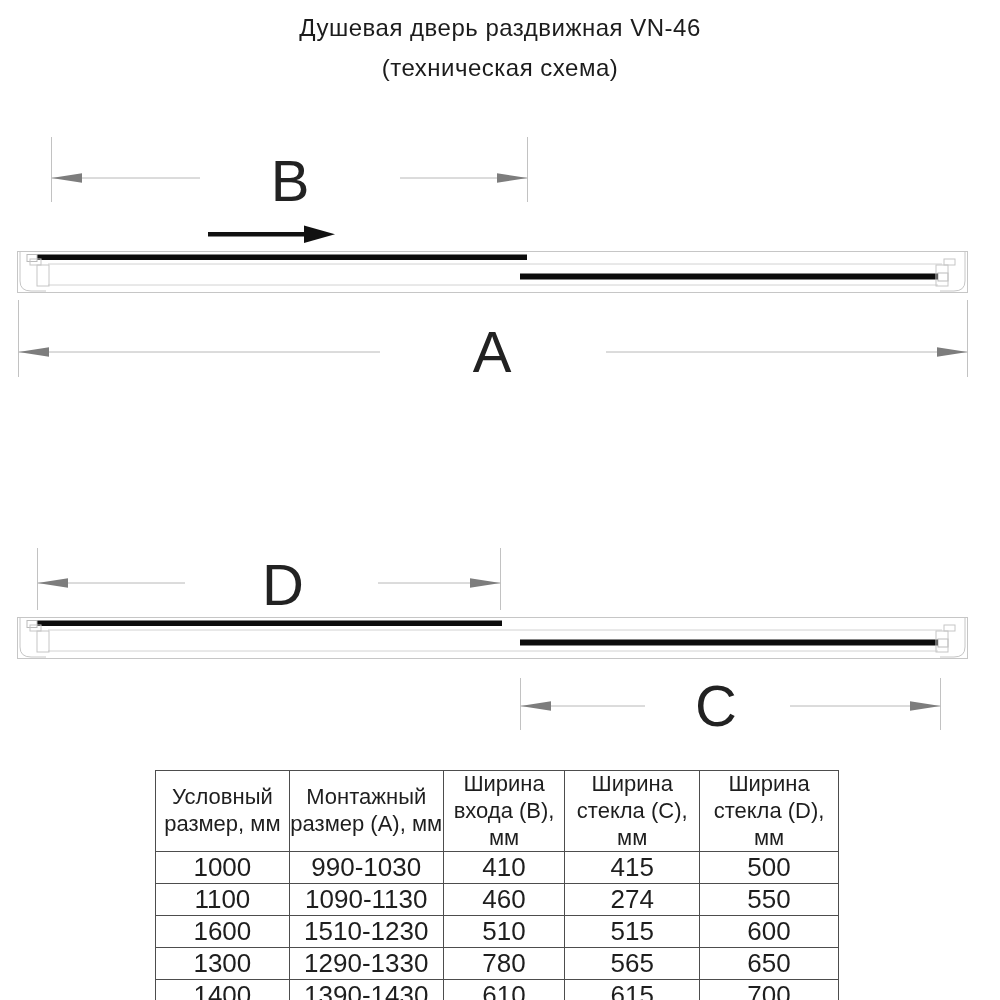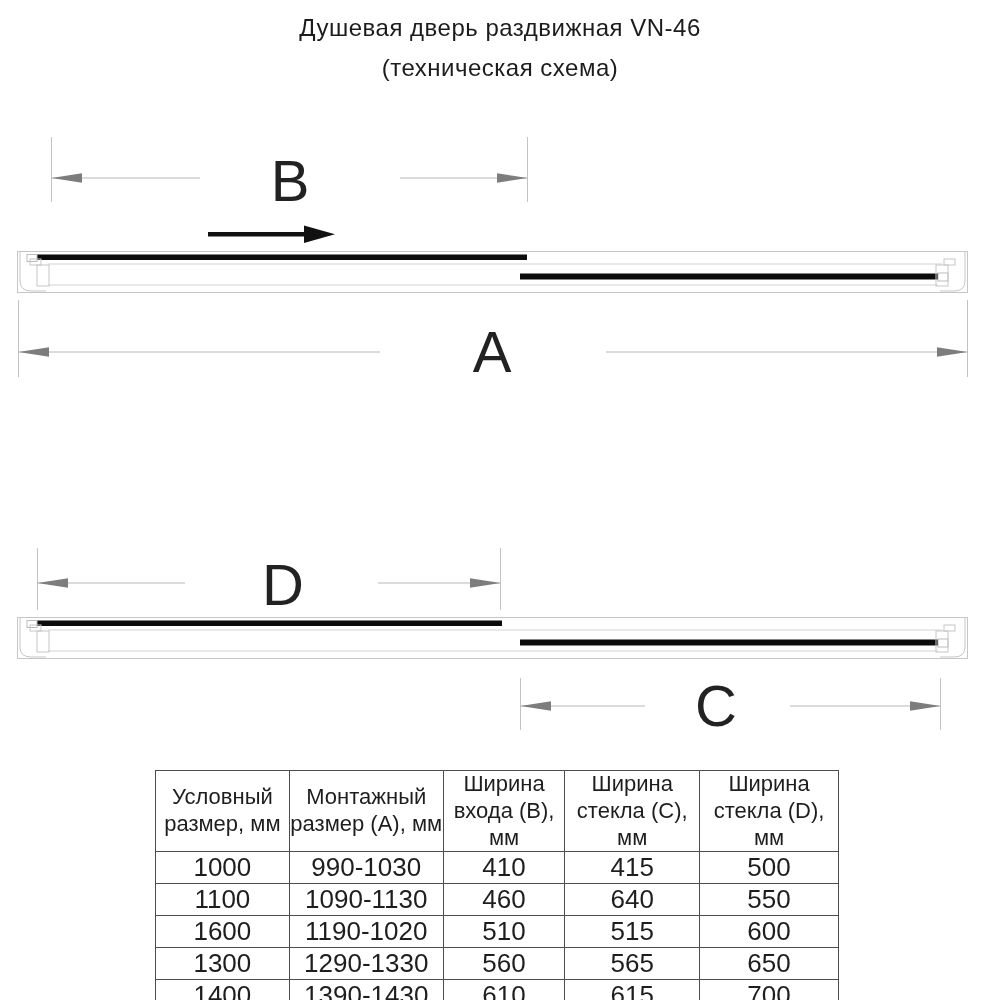--- a/index.html
+++ b/index.html
@@ -155,34 +155,34 @@
       <td>1000</td>
       <td>990-1030</td>
       <td>410</td>
       <td>415</td>
       <td>500</td>
     </tr>
     <tr>
       <td>1100</td>
       <td>1090-1130</td>
       <td>460</td>
-      <td>640</td>
+      <td>274</td>
       <td>550</td>
     </tr>
     <tr>
       <td>1600</td>
-      <td>1190-1020</td>
+      <td>1510-1230</td>
       <td>510</td>
       <td>515</td>
       <td>600</td>
     </tr>
     <tr>
       <td>1300</td>
       <td>1290-1330</td>
-      <td>560</td>
+      <td>780</td>
       <td>565</td>
       <td>650</td>
     </tr>
     <tr>
       <td>1400</td>
       <td>1390-1430</td>
       <td>610</td>
       <td>615</td>
       <td>700</td>
     </tr>

